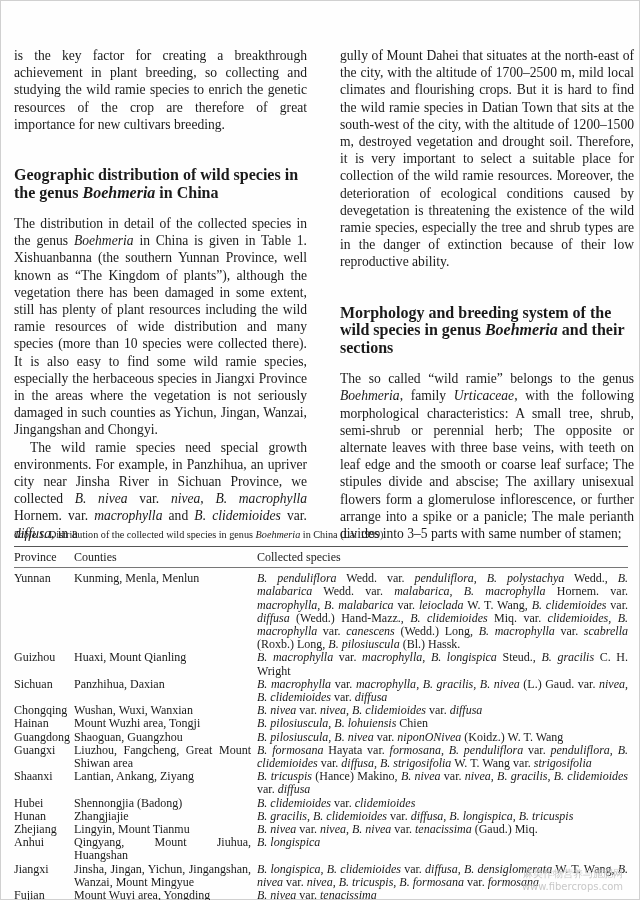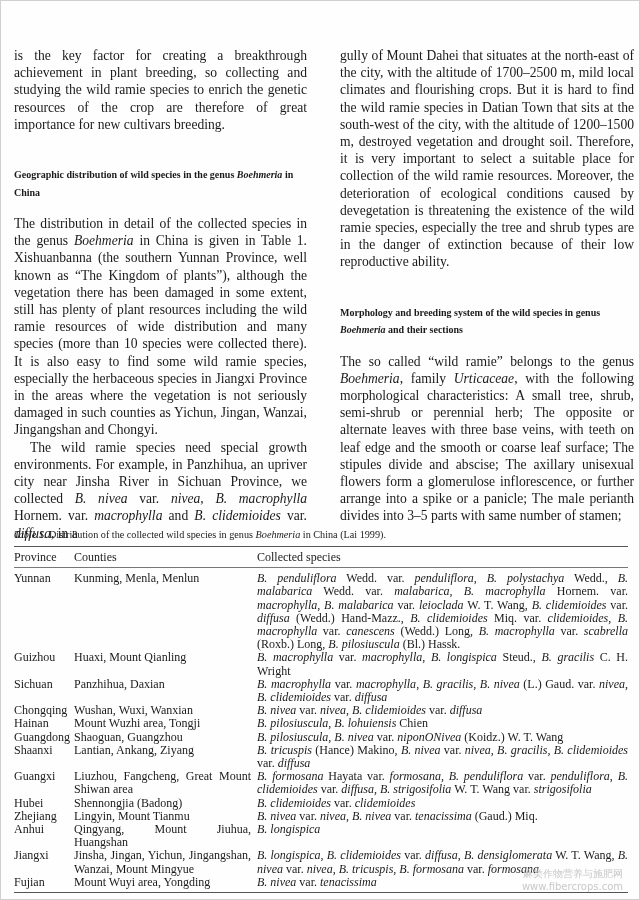--- a/index.html
+++ b/index.html
@@ -16,21 +16,21 @@
   }
   .cols { position: absolute; left: 13px; top: 2px; width: 615px; height: 510px; margin-top: 44px; }
   .col { position: absolute; top: 0; width: 293px; }
   .col.left { left: 0; }
   .col.right { left: 326px; width: 294px; }
   p {
     margin: 0; font-size: 13.6px; line-height: 17.2px; text-align: justify;
   }
   p.indent { text-indent: 16px; }
   h2 {
-    margin: 0; font-size: 10px; line-height: 17.5px; font-weight: bold;
+    margin: 0; font-size: 16px; line-height: 17.5px; font-weight: bold;
   }
   i, .it { font-style: italic; }
   .gap-lg { height: 33px; }
   .gap-md { height: 14px; }
 
   .table-wrap { position: absolute; left: 13px; top: 527px; width: 614px; }
   .caption { font-size: 10.2px; line-height: 14px; margin-bottom: 4px; }
   .caption .lbl { font-style: italic; }
   .rule { border-top: 1.6px solid #555; }
   table { border-collapse: collapse; width: 100%; font-size: 12px; }
@@ -104,33 +104,38 @@
             <td class="c1">Hainan</td>
             <td class="c2">Mount Wuzhi area, Tongji</td>
             <td class="c3"><i>B. pilosiuscula</i>, <i>B. lohuiensis</i> Chien</td>
           </tr>
           <tr>
             <td class="c1">Guangdong</td>
             <td class="c2">Shaoguan, Guangzhou</td>
             <td class="c3"><i>B. pilosiuscula</i>, <i>B. nivea</i> var. <i>niponONivea</i> (Koidz.) W. T. Wang</td>
           </tr>
           <tr>
+            <td class="c1">Guangxi</td>
+            <td class="c2">Liuzhou, Fangcheng, Great Mount Shiwan area</td>
+            <td class="c3"><i>B. formosana</i> Hayata var. <i>formosana</i>, <i>B. penduliflora</i> var. <i>penduliflora</i>, <i>B. clidemioides</i> var. <i>diffusa</i>, <i>B. strigosifolia</i> W. T. Wang var. <i>strigosifolia</i></td>
+          </tr>
+          <tr>
             <td class="c1">Shaanxi</td>
             <td class="c2">Lantian, Ankang, Ziyang</td>
             <td class="c3"><i>B. tricuspis</i> (Hance) Makino, <i>B. nivea</i> var. <i>nivea</i>, <i>B. gracilis</i>, <i>B. clidemioides</i> var. <i>diffusa</i></td>
           </tr>
           <tr>
-            <td class="c1">Guangxi</td>
-            <td class="c2">Liuzhou, Fangcheng, Great Mount Shiwan area</td>
-            <td class="c3"><i>B. formosana</i> Hayata var. <i>formosana</i>, <i>B. penduliflora</i> var. <i>penduliflora</i>, <i>B. clidemioides</i> var. <i>diffusa</i>, <i>B. strigosifolia</i> W. T. Wang var. <i>strigosifolia</i></td>
-          </tr>
-          <tr>
             <td class="c1">Hubei</td>
             <td class="c2">Shennongjia (Badong)</td>
             <td class="c3"><i>B. clidemioides</i> var. <i>clidemioides</i></td>
+          </tr>
+          <tr>
+            <td class="c1">Hunan</td>
+            <td class="c2">Zhangjiajie</td>
+            <td class="c3"><i>B. gracilis</i>, <i>B. clidemioides</i> var. <i>diffusa</i>, <i>B. longispica</i>, <i>B. tricuspis</i></td>
           </tr>
           <tr>
             <td class="c1">Zhejiang</td>
             <td class="c2">Lingyin, Mount Tianmu</td>
             <td class="c3"><i>B. nivea</i> var. <i>nivea</i>, <i>B. nivea</i> var. <i>tenacissima</i> (Gaud.) Miq.</td>
           </tr>
           <tr>
             <td class="c1">Anhui</td>
             <td class="c2">Qingyang, Mount Jiuhua, Huangshan</td>
             <td class="c3"><i>B. longispica</i></td>

